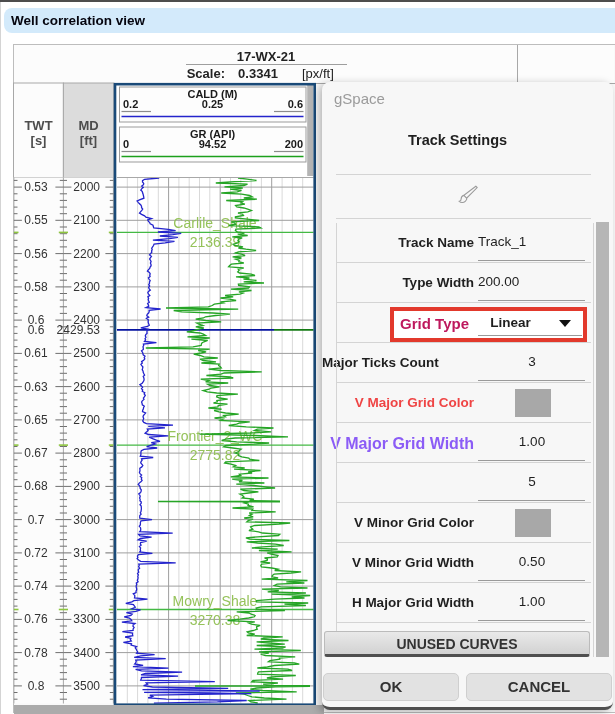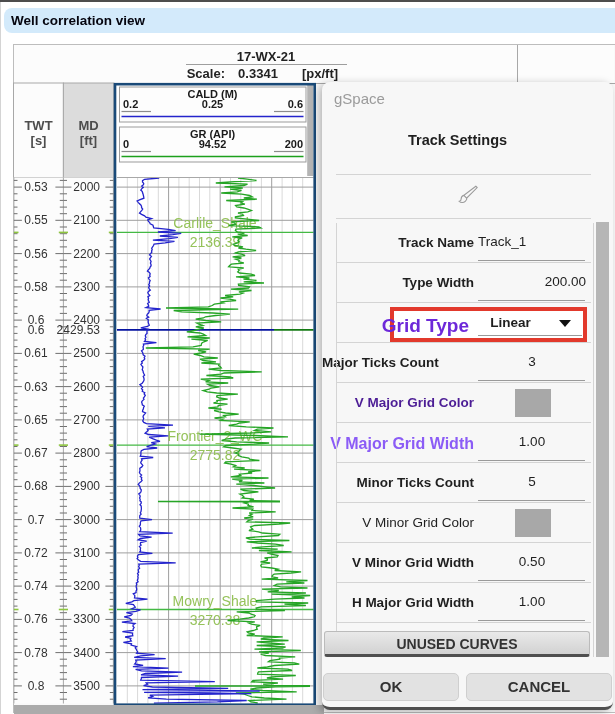--- a/index.html
+++ b/index.html
@@ -17,21 +17,21 @@
 
 <div class="abs" style="left:13px;top:44px;width:604px;height:669px;background:#f9f9f9;border:1px solid #bdbdbd;border-right:none;"></div>
 
 <div class="abs" style="left:14px;top:45px;width:600px;height:37.5px;background:#fcfcfc;"></div>
 <div class="abs" style="left:14px;top:82.5px;width:601px;height:1px;background:#a8a8a8;"></div>
 <div class="abs" style="left:517px;top:45px;width:1px;height:38px;background:#a8a8a8;"></div>
 <div class="abs" style="left:186px;top:49px;width:160px;text-align:center;font-size:13px;font-weight:bold;color:#222;">17-WX-21</div>
 <div class="abs" style="left:186px;top:63.5px;width:161px;height:1px;background:#9e9e9e;"></div>
 <div class="abs" style="left:130px;top:65.5px;width:95px;text-align:right;font-size:13px;font-weight:bold;color:#222;">Scale:</div>
 <div class="abs" style="left:232px;top:65.5px;width:52px;text-align:center;font-size:13px;font-weight:bold;color:#222;">0.3341</div>
-<div class="abs" style="left:296px;top:65.5px;font-size:13px;font-weight:bold;color:#222;padding-left:6px;">[px/ft]</div>
+<div class="abs" style="left:296px;top:65.5px;font-size:13px;font-weight:normal;color:#222;padding-left:6px;">[px/ft]</div>
 
 <svg width="615" height="714" viewBox="0 0 615 714" style="position:absolute;left:0;top:0" font-family="Liberation Sans, sans-serif">
 <rect x="13.5" y="83" width="49.9" height="94.5" fill="#fcfcfc" stroke="#a8a8a8" stroke-width="1"></rect>
 <rect x="63.4" y="83" width="50.4" height="94.5" fill="#dcdcdc" stroke="#a8a8a8" stroke-width="1"></rect>
 <text x="38.5" y="130" font-size="13" font-weight="bold" fill="#4d4d4d" text-anchor="middle">TWT</text>
 <text x="38.5" y="145" font-size="13" font-weight="bold" fill="#4d4d4d" text-anchor="middle">[s]</text>
 <text x="88.5" y="130" font-size="13" font-weight="bold" fill="#4d4d4d" text-anchor="middle">MD</text>
 <text x="88.5" y="145" font-size="13" font-weight="bold" fill="#4d4d4d" text-anchor="middle">[ft]</text>
 <rect x="13.5" y="177.5" width="49.9" height="526.0" fill="#fcfcfc"></rect>
 <rect x="63.4" y="177.5" width="50.4" height="526.0" fill="#fcfcfc"></rect>
@@ -479,52 +479,51 @@
   </svg>
   <div style="position:absolute;left:14px;right:22px;top:136px;border-top:1px solid #d4d4d4;"></div>
 
   <div style="position:absolute;left:0;top:-82px;width:291px;height:714px;">
   <div style="position:absolute;left:14px;right:22px;top:223px;height:40px;border-bottom:1px solid #d4d4d4;"></div>
 <div style="position:absolute;left:0;width:152px;top:235px;text-align:right;font-size:13.5px;font-weight:bold;color:#1f1f1f;">Track Name</div>
 <div style="position:absolute;left:156px;width:108px;top:234px;font-size:13.5px;color:#1f1f1f;">Track_1</div>
 <div style="position:absolute;left:156px;width:107px;top:260px;border-top:1px solid #9a9a9a;"></div>
 <div style="position:absolute;left:14px;right:22px;top:263px;height:40px;border-bottom:1px solid #d4d4d4;"></div>
 <div style="position:absolute;left:0;width:152px;top:275px;text-align:right;font-size:13.5px;font-weight:bold;color:#1f1f1f;">Type Width</div>
-<div style="position:absolute;left:156px;width:108px;top:274px;font-size:13.5px;color:#1f1f1f;text-align:right;">200.00</div>
+<div style="position:absolute;left:156px;width:108px;top:274px;font-size:13.5px;color:#1f1f1f;text-align:left;">200.00</div>
 <div style="position:absolute;left:156px;width:107px;top:300px;border-top:1px solid #9a9a9a;"></div>
 <div style="position:absolute;left:14px;right:22px;top:303px;height:40px;border-bottom:1px solid #d4d4d4;"></div>
 <div style="position:absolute;left:14px;right:22px;top:343px;height:40px;border-bottom:1px solid #d4d4d4;"></div>
 <div style="position:absolute;left:0;width:152px;top:355px;text-align:left;font-size:13.5px;font-weight:bold;color:#1f1f1f;">Major Ticks Count</div>
 <div style="position:absolute;left:156px;width:108px;top:354px;font-size:13.5px;color:#1f1f1f;text-align:center;">3</div>
 <div style="position:absolute;left:156px;width:107px;top:380px;border-top:1px solid #9a9a9a;"></div>
 <div style="position:absolute;left:14px;right:22px;top:383px;height:40px;border-bottom:1px solid #d4d4d4;"></div>
-<div style="position:absolute;left:0;width:152px;top:395px;text-align:right;font-size:13.5px;font-weight:bold;color:#4c1d95;">V Major Grid Color</div>
+<div style="position:absolute;left:0;width:152px;top:395px;text-align:right;font-size:13.5px;font-weight:bold;color:#ef4444;">V Major Grid Color</div>
 <div style="position:absolute;left:193px;width:36px;top:389px;height:28px;background:#a8a8a8;"></div>
 <div style="position:absolute;left:14px;right:22px;top:423px;height:40px;border-bottom:1px solid #d4d4d4;"></div>
 <div style="position:absolute;left:0;width:152px;top:435px;text-align:right;font-size:16px;font-weight:bold;color:#8b5cf6;">V Major Grid Width</div>
 <div style="position:absolute;left:156px;width:108px;top:434px;font-size:13.5px;color:#1f1f1f;text-align:center;">1.00</div>
 <div style="position:absolute;left:156px;width:107px;top:460px;border-top:1px solid #9a9a9a;"></div>
 <div style="position:absolute;left:14px;right:22px;top:463px;height:40px;border-bottom:1px solid #d4d4d4;"></div>
-<div style="position:absolute;left:0;width:152px;top:475px;text-align:right;font-size:13.5px;font-weight:bold;color:#1f1f1f;">Minor Ticks Count</div>
 <div style="position:absolute;left:156px;width:108px;top:474px;font-size:13.5px;color:#1f1f1f;text-align:center;">5</div>
 <div style="position:absolute;left:156px;width:107px;top:500px;border-top:1px solid #9a9a9a;"></div>
 <div style="position:absolute;left:14px;right:22px;top:503px;height:40px;border-bottom:1px solid #d4d4d4;"></div>
-<div style="position:absolute;left:0;width:152px;top:515px;text-align:right;font-size:13.5px;font-weight:normal;color:#1f1f1f;">V Minor Grid Color</div>
+<div style="position:absolute;left:0;width:152px;top:515px;text-align:right;font-size:13.5px;font-weight:bold;color:#1f1f1f;">V Minor Grid Color</div>
 <div style="position:absolute;left:193px;width:36px;top:509px;height:28px;background:#a8a8a8;"></div>
 <div style="position:absolute;left:14px;right:22px;top:543px;height:40px;border-bottom:1px solid #d4d4d4;"></div>
 <div style="position:absolute;left:0;width:152px;top:555px;text-align:right;font-size:13.5px;font-weight:bold;color:#1f1f1f;">V Minor Grid Width</div>
 <div style="position:absolute;left:156px;width:108px;top:554px;font-size:13.5px;color:#1f1f1f;text-align:center;">0.50</div>
 <div style="position:absolute;left:156px;width:107px;top:580px;border-top:1px solid #9a9a9a;"></div>
 <div style="position:absolute;left:14px;right:22px;top:583px;height:40px;border-bottom:1px solid #d4d4d4;"></div>
 <div style="position:absolute;left:0;width:152px;top:595px;text-align:right;font-size:13.5px;font-weight:bold;color:#1f1f1f;">H Major Grid Width</div>
 <div style="position:absolute;left:156px;width:108px;top:594px;font-size:13.5px;color:#1f1f1f;text-align:center;">1.00</div>
 <div style="position:absolute;left:156px;width:107px;top:620px;border-top:1px solid #9a9a9a;"></div>
 
 <div style="position:absolute;left:68px;top:307px;width:197px;height:34.5px;background:#ffffff;border:4.5px solid #e2392c;box-sizing:border-box;"></div>
-<div style="position:absolute;left:57px;width:90px;top:315px;text-align:right;font-size:19px;font-weight:bold;color:#6d28d9;">Grid Type</div>
+<div style="position:absolute;left:57px;width:90px;top:315px;text-align:right;font-size:15px;font-weight:bold;color:#be185d;">Grid Type</div>
 <div style="position:absolute;left:156px;width:65px;top:315px;font-size:13.5px;font-weight:bold;color:#1f1f1f;text-align:center;">Linear</div>
 <div style="position:absolute;left:237px;top:320px;width:0;height:0;border-left:6px solid transparent;border-right:6px solid transparent;border-top:7.5px solid #111;"></div>
 <div style="position:absolute;left:156px;width:104px;top:335px;border-top:1px solid #9a9a9a;"></div>
 
   </div>
 
   <div style="position:absolute;left:14px;top:141px;width:1px;height:434px;background:#d4d4d4;"></div>
   <div style="position:absolute;left:271px;top:141px;width:1px;height:434px;background:#d4d4d4;"></div>
 
   <div style="position:absolute;left:274px;top:140px;width:13px;height:435px;background:#b6b6b6;"></div>

